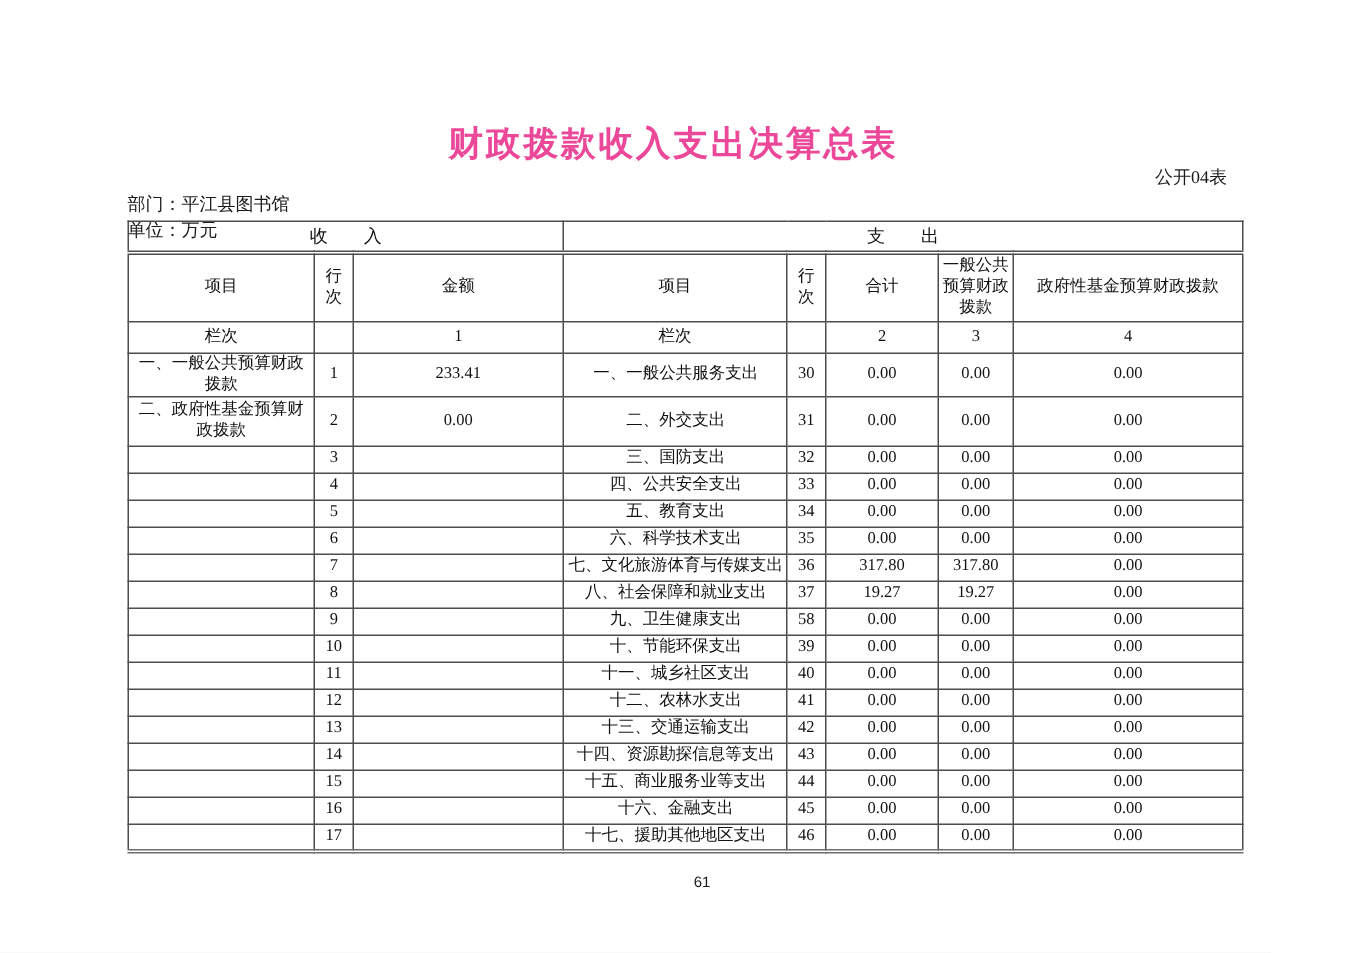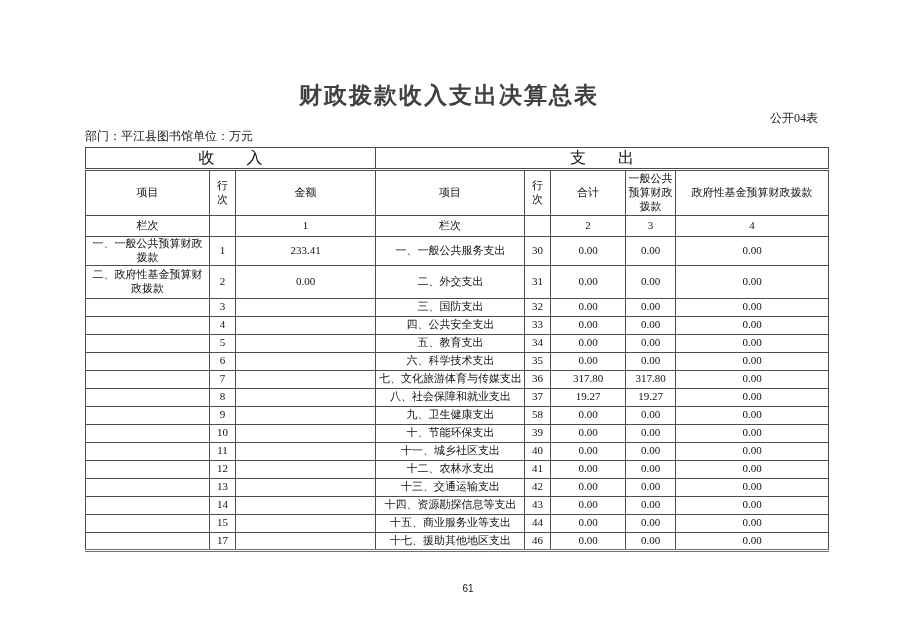--- a/index.html
+++ b/index.html
@@ -18,33 +18,34 @@
   .title {
     position: absolute;
     top: 80px; left: 0;
     width: 100%;
     margin: 0;
     text-align: center;
     font-family: "Liberation Sans", sans-serif;
     font-weight: bold;
     font-size: 23px;
     letter-spacing: 2px;
-    color: #404040;
+    color: #ec4899;
   }
   .table-code {
     position: absolute;
     top: 110px; right: 80px;
     font-size: 12px;
   }
   .meta-row {
     position: absolute;
     top: 128px; left: 85px; right: 76px;
     display: flex;
-    justify-content: flex-start;
+    justify-content: space-between;
     font-size: 12px;
+    flex-direction: column;
   }
   table.budget {
     position: absolute;
     top: 147px; left: 85px;
     width: 743px;
     border-collapse: collapse;
     table-layout: fixed;
     font-size: 11px;
     color: #111;
   }
@@ -53,21 +54,21 @@
     padding: 0 2px;
     text-align: center;
     vertical-align: middle;
     font-weight: normal;
     overflow: hidden;
     line-height: 1.25;
   }
   tr.band-row th {
     height: 19px;
     border-bottom: 3px double #4d4d4d;
-    font-size: 16px;
+    font-size: 12px;
     text-align: center;
   }
   tr.header-row th { height: 44px; }
   tr.index-row td { height: 20px; }
   tbody.data tr { height: 18px; }
   tbody.data tr.r1 { height: 20px; }
   tbody.data tr.r2 { height: 33px; }
   table.budget td.left { text-align: center; padding-left: 3px; }
   table.budget { border-bottom: 3px double #6e6e6e; }
   .footer {
@@ -277,20 +278,30 @@
           <td>15</td>
           <td></td>
           <td class="left">十五、商业服务业等支出</td>
           <td>44</td>
           <td>0.00</td>
           <td>0.00</td>
           <td>0.00</td>
         </tr>
         <tr>
           <td></td>
+          <td>16</td>
+          <td></td>
+          <td class="left">十六、金融支出</td>
+          <td>45</td>
+          <td>0.00</td>
+          <td>0.00</td>
+          <td>0.00</td>
+        </tr>
+        <tr>
+          <td></td>
           <td>17</td>
           <td></td>
           <td class="left">十七、援助其他地区支出</td>
           <td>46</td>
           <td>0.00</td>
           <td>0.00</td>
           <td>0.00</td>
         </tr>
       </tbody>
   </table>

